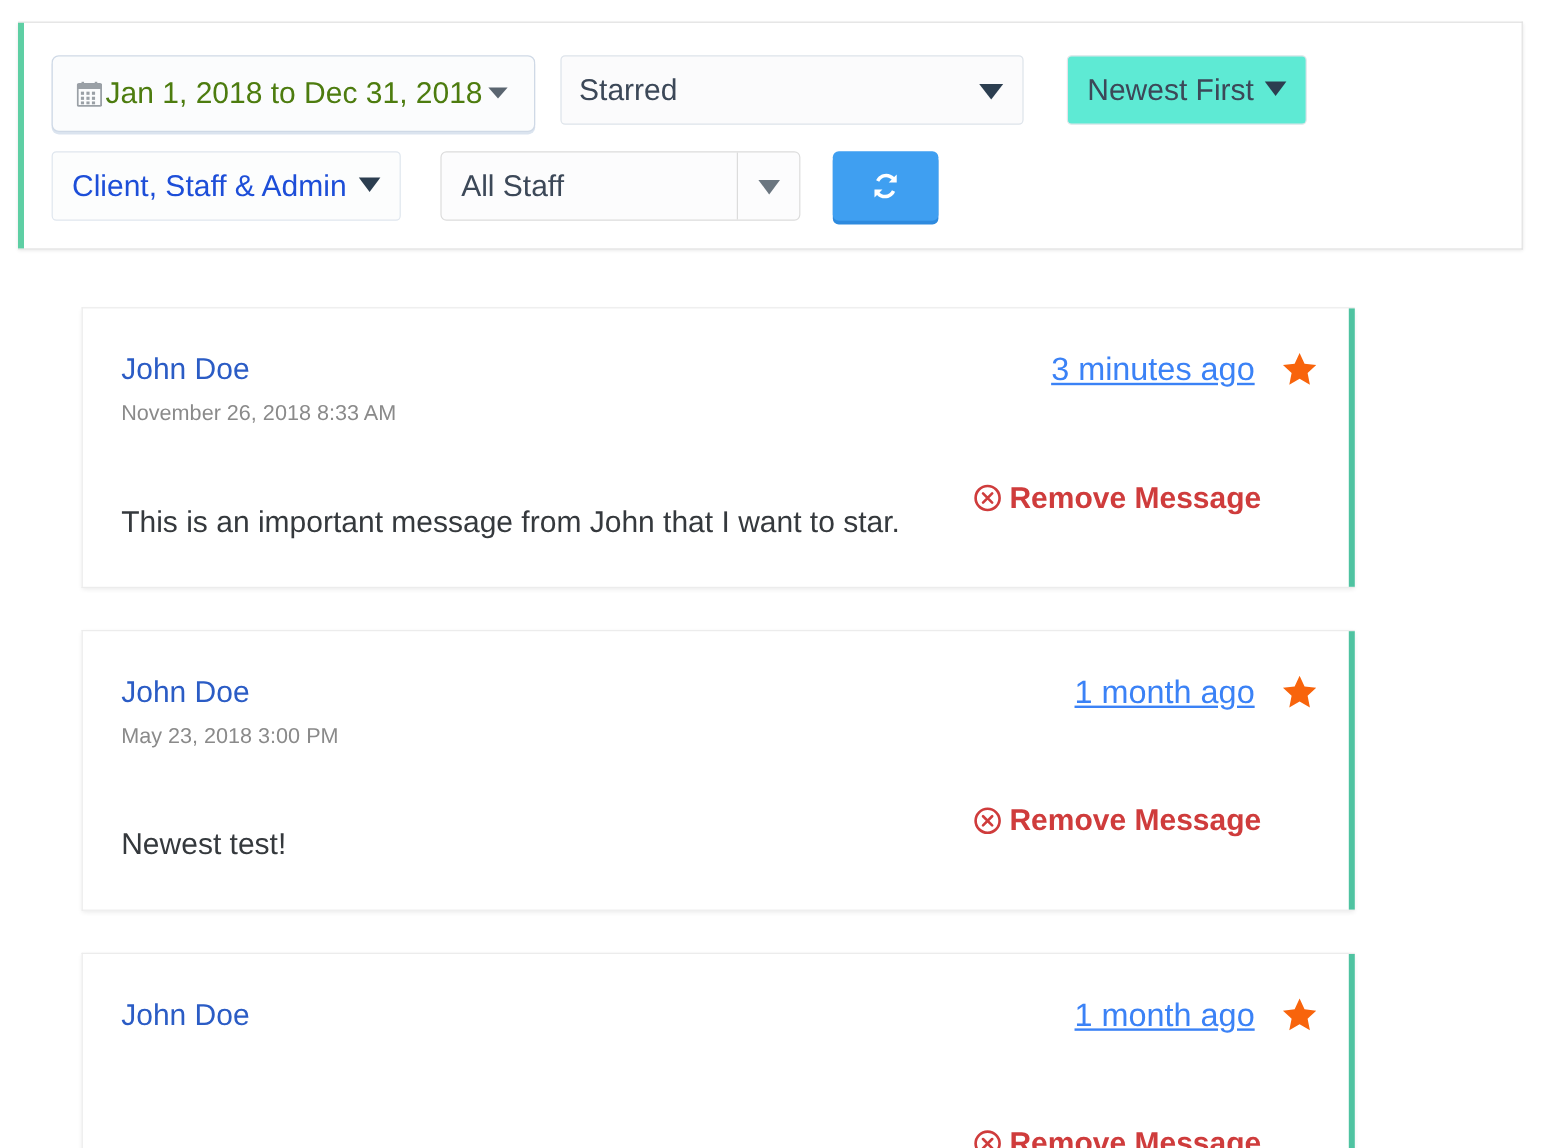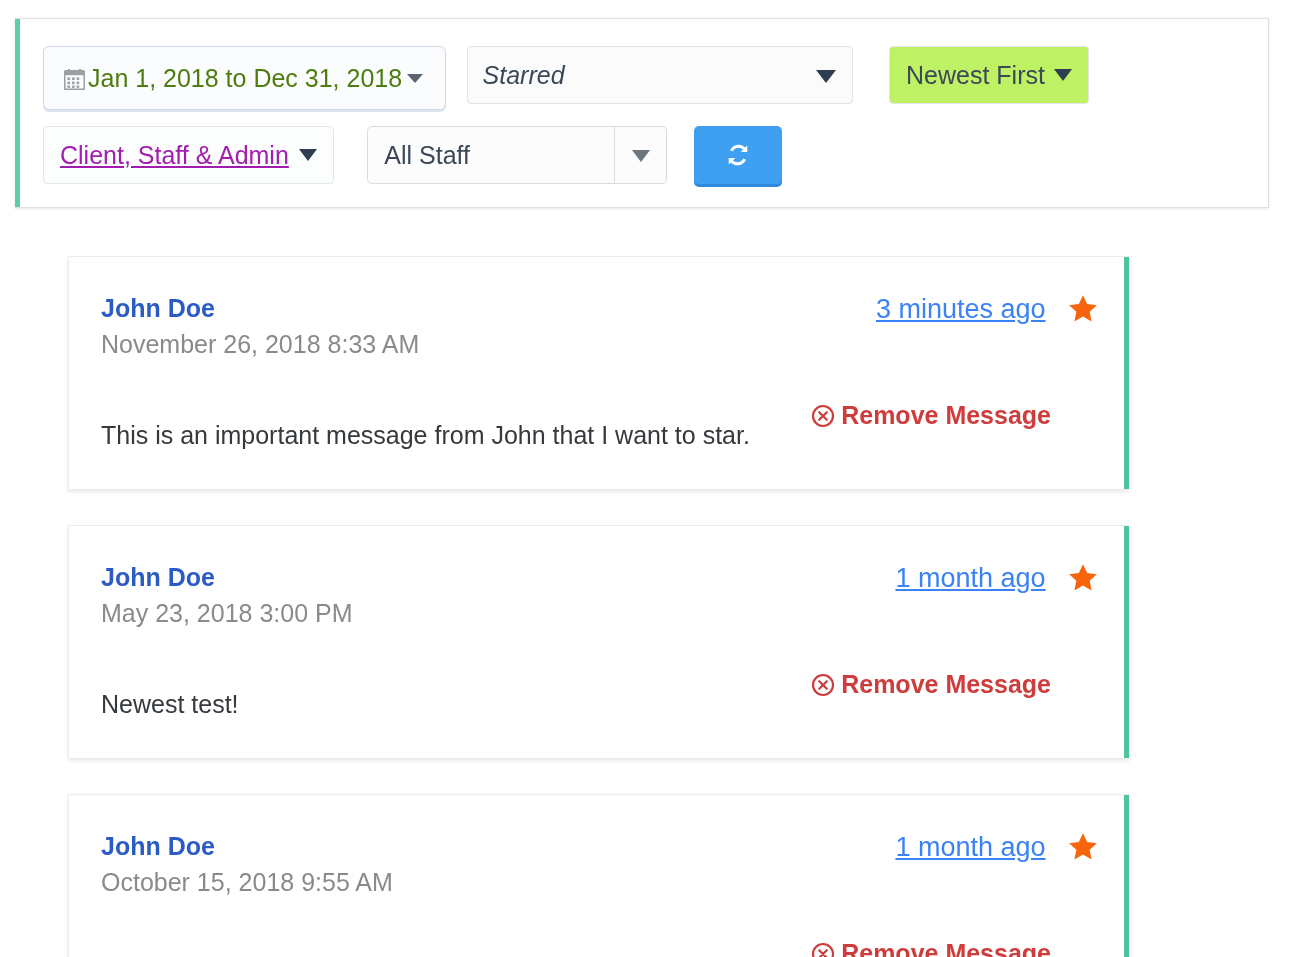--- a/index.html
+++ b/index.html
@@ -93,39 +93,38 @@
     height: 58px;
     background: #fbfbfc;
     border: 1px solid #dde3ea;
     border-radius: 4px;
     font-size: 25px;
     line-height: 56px;
     color: #3c4858;
     padding: 0 52px 0 15px;
     white-space: nowrap;
     cursor: pointer;
-    font-style: italic;
   }
   .select-box .caret-solid {
     position: absolute;
     right: 16px;
     top: 50%;
     margin-top: -5px;
     width: 0; height: 0;
     border-left: 10px solid transparent;
     border-right: 10px solid transparent;
     border-top: 13px solid #2c3e50;
   }
 
   #starred-select { width: 386px; margin-left: 16px; }
 
   
   .sort-btn {
     height: 58px;
-    background: #bef264;
+    background: #5eead4;
     border: 1px solid #e2e6ea;
     border-radius: 4px;
     font-size: 25px;
     line-height: 56px;
     color: #3c4858;
     padding: 0 16px 0 16px;
     margin-left: 32px;
     white-space: nowrap;
     cursor: pointer;
   }
@@ -140,25 +139,24 @@
   }
 
   
   .role-btn {
     height: 58px;
     background: #fcfdfd;
     border: 1px solid #dfe6ee;
     border-radius: 4px;
     font-size: 25px;
     line-height: 56px;
-    color: #a21caf;
+    color: #1d4ed8;
     padding: 0 16px;
     white-space: nowrap;
     cursor: pointer;
-    text-decoration: underline;
   }
   .role-btn .caret-solid-inline {
     display: inline-block;
     width: 0; height: 0;
     margin-left: 10px;
     vertical-align: 3px;
     border-left: 9px solid transparent;
     border-right: 9px solid transparent;
     border-top: 12px solid #2c3e50;
   }
@@ -239,29 +237,29 @@
   }
 
   .msg-head {
     position: relative;
     padding: 0 60px 0 32px;
     height: 78px;
   }
   .msg-author {
     display: block;
     font-size: 25px;
-    font-weight: bold;
+    font-weight: normal;
     color: #2b5cc5;
     line-height: 34px;
     text-decoration: none;
     cursor: pointer;
   }
   .msg-date {
     display: block;
-    font-size: 25px;
+    font-size: 18px;
     color: #8a8a8a;
     line-height: 38px;
   }
   .msg-meta {
     position: absolute;
     right: 30px;
     top: 0;
     line-height: 34px;
     white-space: nowrap;
   }
@@ -435,21 +433,20 @@
             </svg>
           </span><span>Remove Message</span>
         </a>
       </div>
     </div>
 
     <div class="msg-card">
       <div class="accent-right"></div>
       <div class="msg-head">
         <a class="msg-author">John Doe</a>
-        <span class="msg-date">October 15, 2018 9:55 AM</span>
         <div class="msg-meta">
           <span class="msg-ago">1 month ago</span>
           <span class="star-icon">
             <svg width="32" height="32" viewBox="0 0 24 24">
               <path fill="#F8640C" d="M12 1.6l3.1 6.7 7.3 0.85-5.4 5 1.45 7.25L12 17.7 5.55 21.4 7 14.15l-5.4-5 7.3-0.85z"></path>
             </svg>
           </span>
         </div>
       </div>
       <div class="gap-lg"></div>

